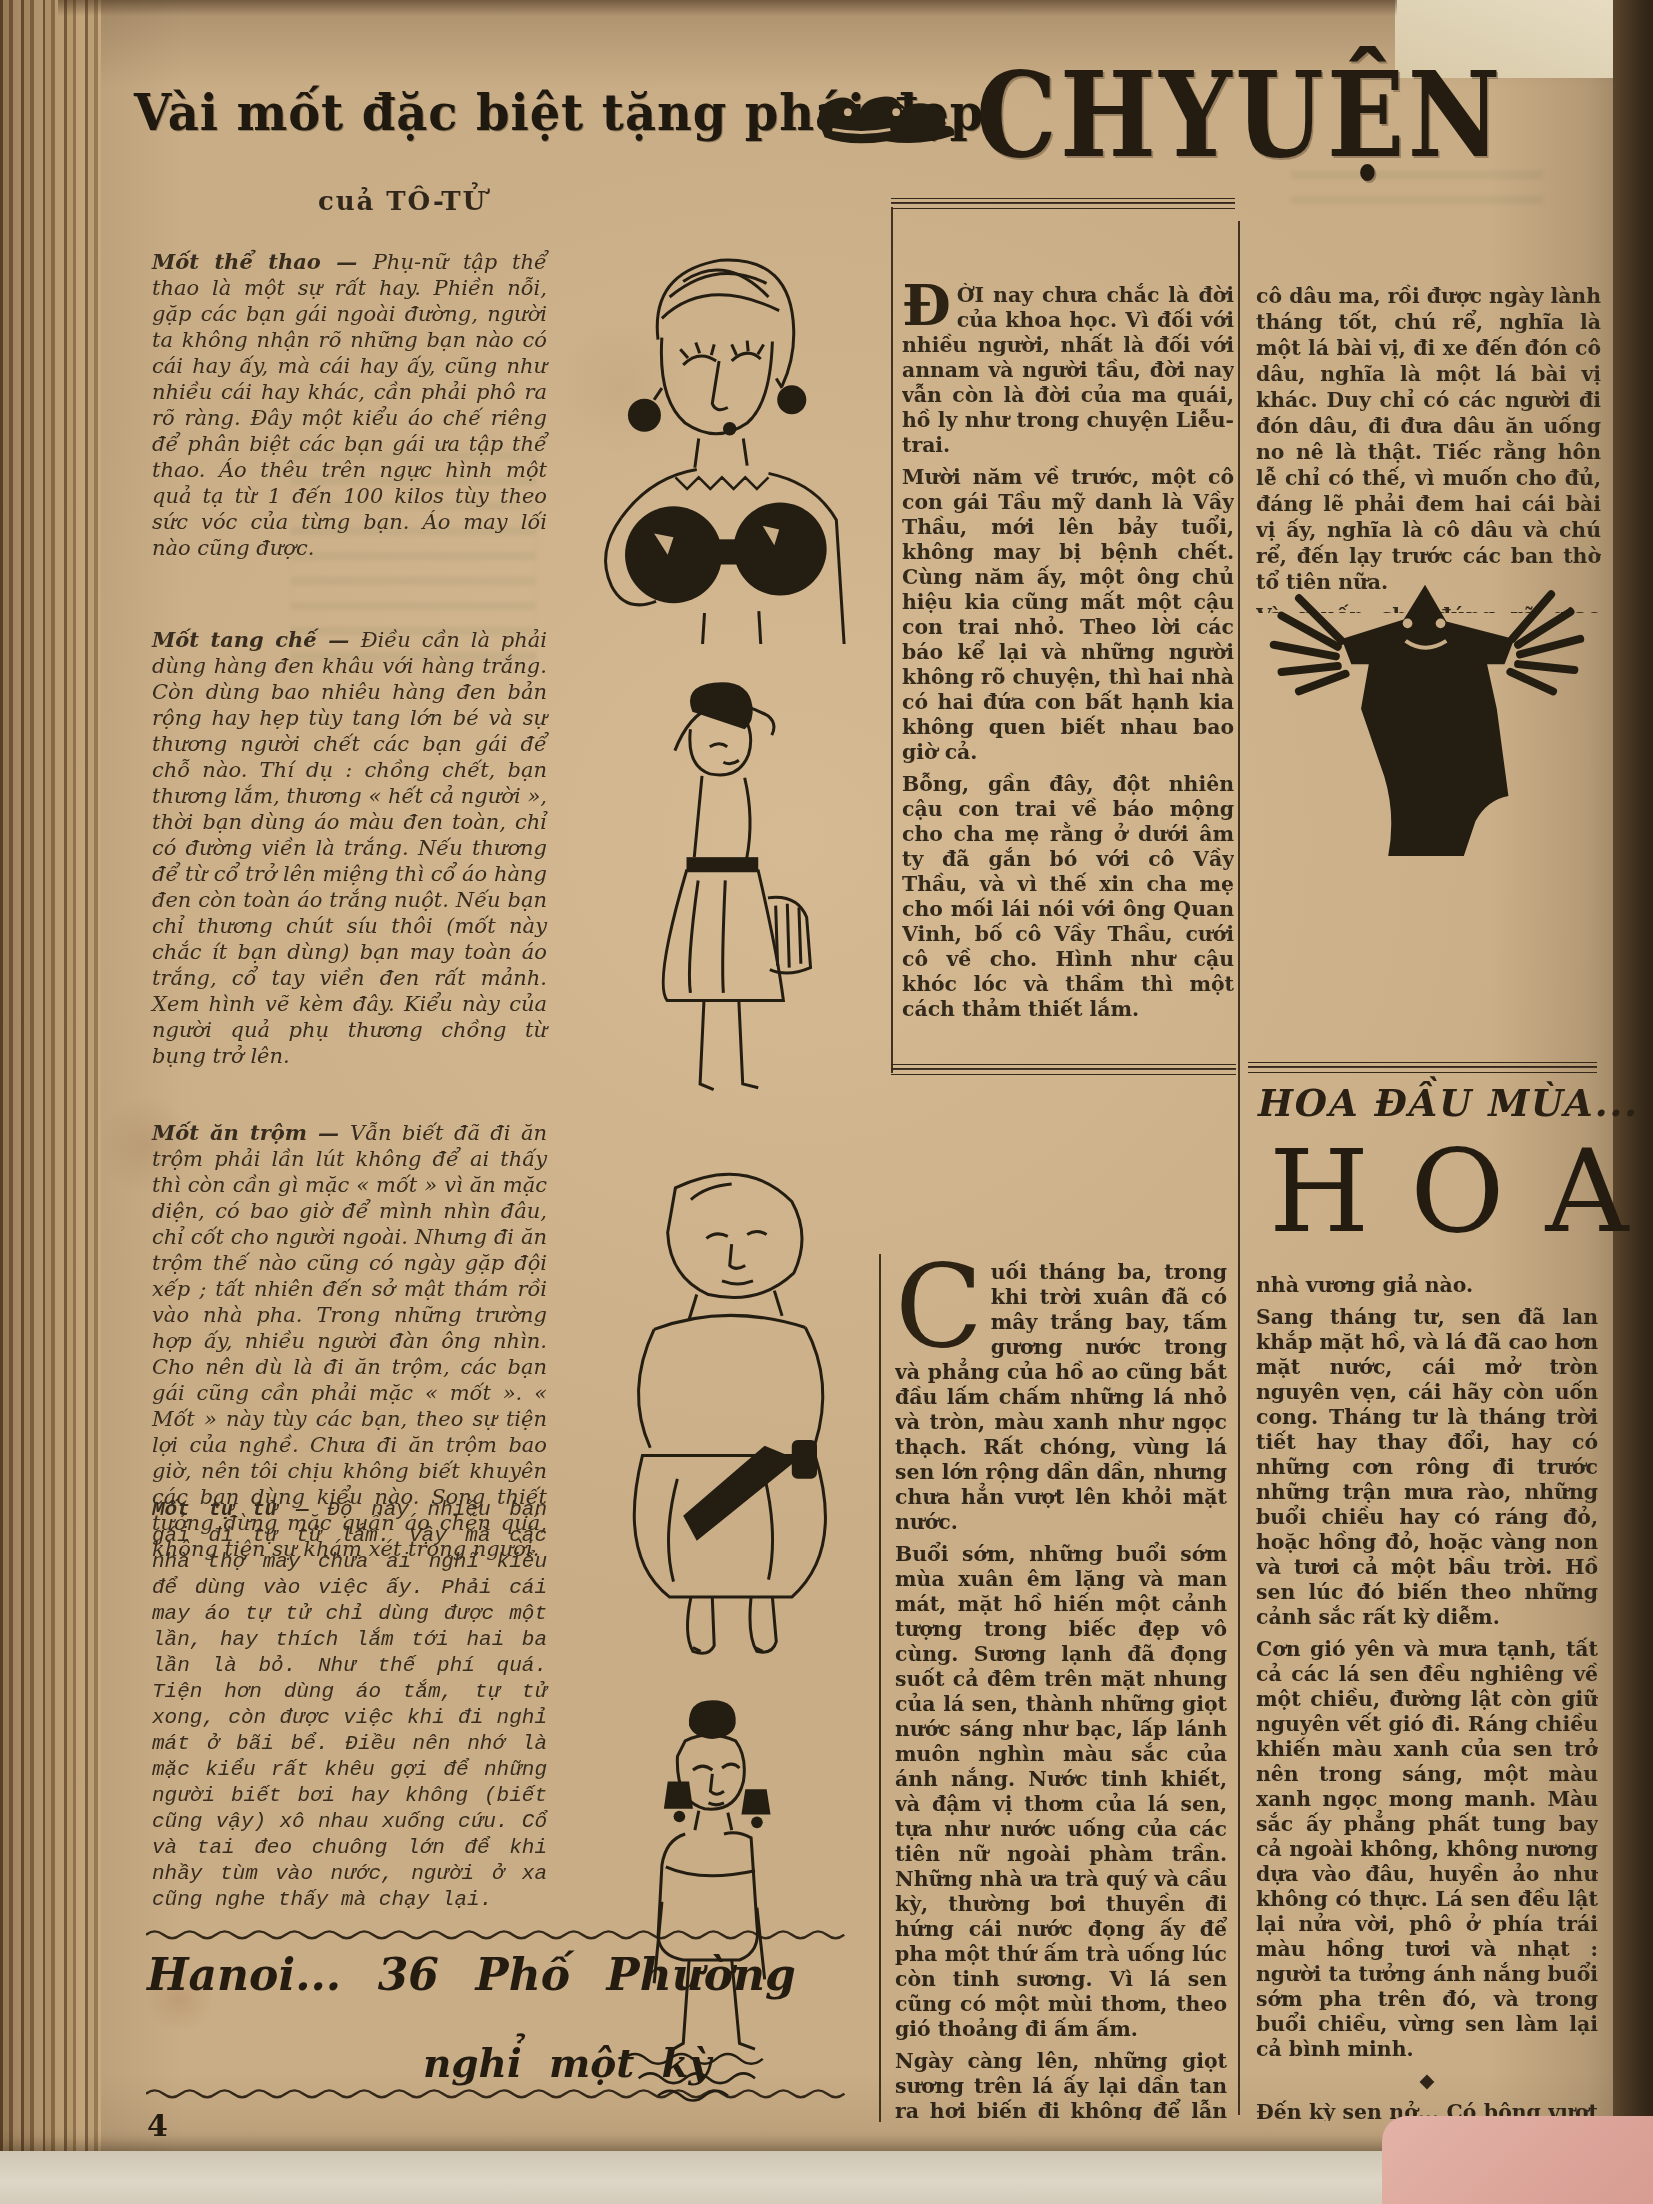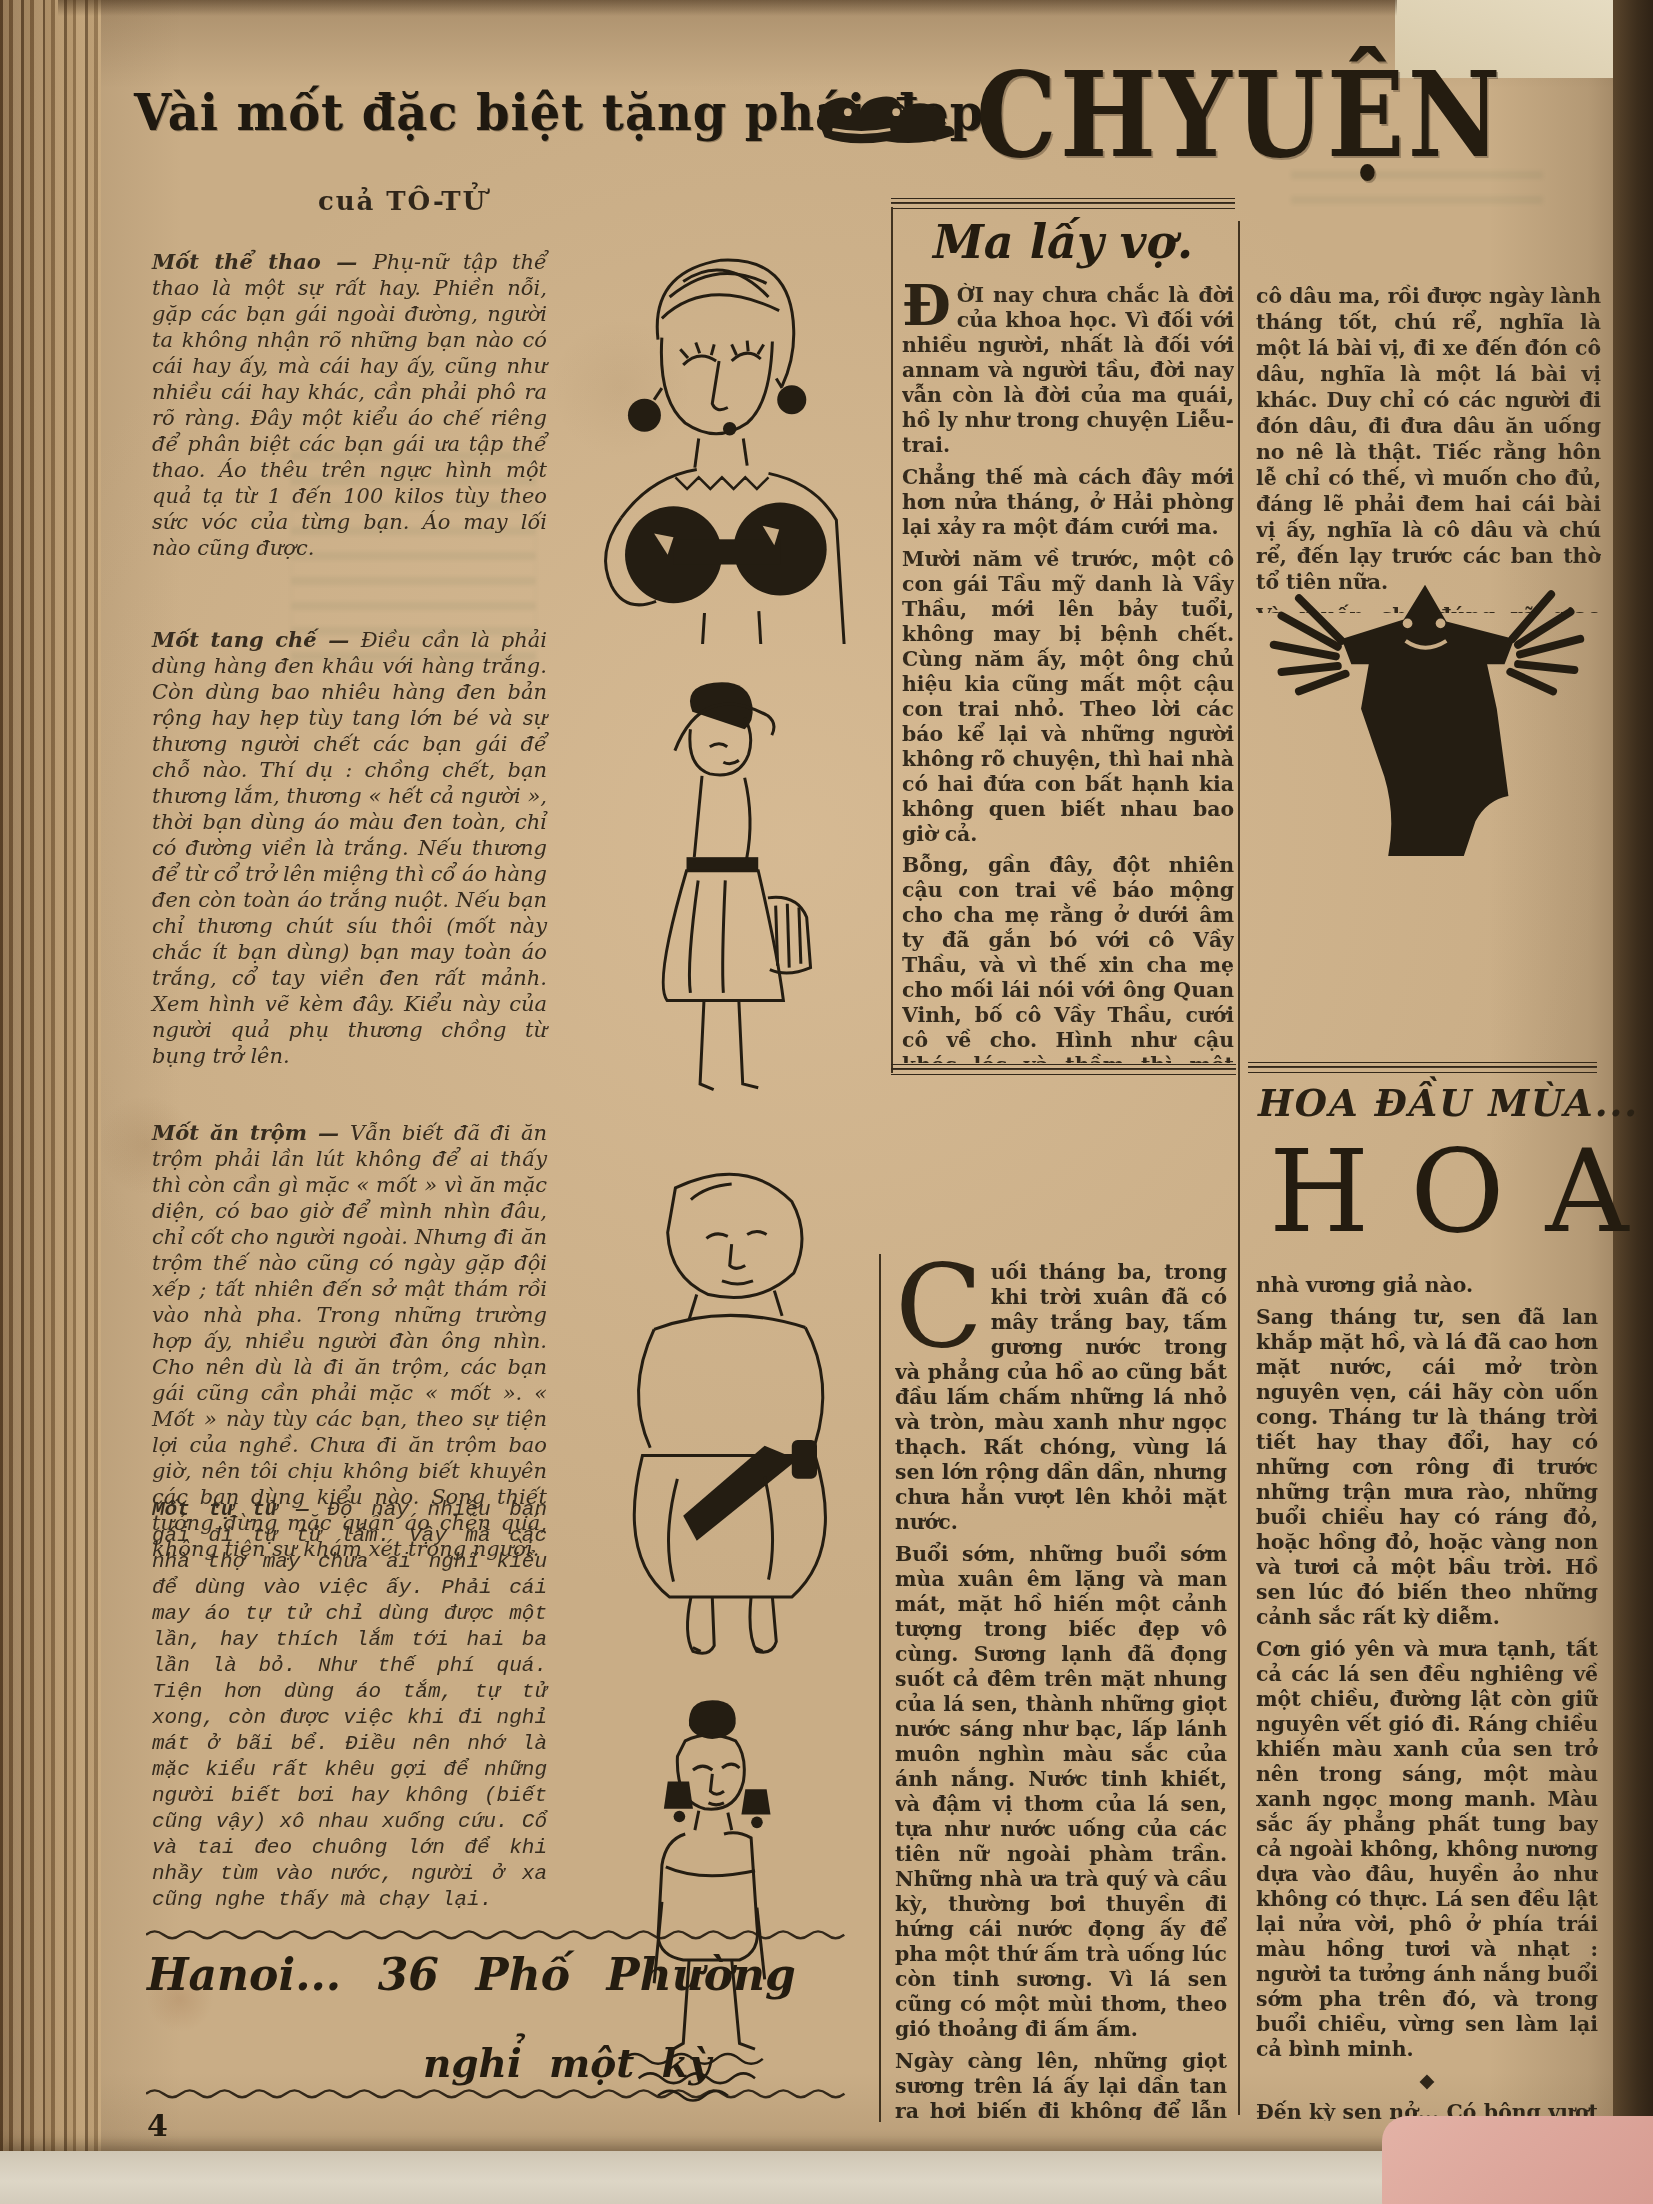--- a/index.html
+++ b/index.html
@@ -252,25 +252,23 @@
     <path d="M128,276 L122,362 L108,370"></path>
       <path d="M172,276 L180,362 L196,368"></path>
     <path d="M60,378 q12,-10 24,0 t24,0 t24,0 t24,0 t24,0 t24,0" stroke-width="2.5"></path>
     <path d="M76,398 q12,-10 24,0 t24,0 t24,0 t24,0 t24,0" stroke-width="2.5"></path>
     <path d="M96,416 q12,-10 24,0 t24,0 t24,0" stroke-width="2.5"></path>
   </svg>
 
   <div class="abs rule3" style="left:891px;top:198px;width:344px;"></div>
   <div class="abs vrule" style="left:891px;top:207px;height:866px;"></div>
 
-  <div class="abs ma-title" style="left:893px;top:215px;">Ma lấy vợ.</div>
 
   <div class="abs ma-box-text" style="left:902px;top:283px;height:780px;">
     <p><span class="dropcap" style="font-size:56px;line-height:45px;padding-right:5.8px;">Đ</span><span>ỜI nay chưa chắc là đời của khoa học. Vì đối với nhiều người, nhất là đối với annam và người tầu, đời nay vẫn còn là đời của ma quái, hồ ly như trong chuyện Liễu-trai.</span></p>
-    <p>Chẳng thế mà cách đây mới hơn nửa tháng, ở Hải phòng lại xảy ra một đám cưới ma.</p>
     <p>Mười năm về trước, một cô con gái Tầu mỹ danh là Vầy Thầu, mới lên bảy tuổi, không may bị bệnh chết. Cùng năm ấy, một ông chủ hiệu kia cũng mất một cậu con trai nhỏ. Theo lời các báo kể lại và những người không rõ chuyện, thì hai nhà có hai đứa con bất hạnh kia không quen biết nhau bao giờ cả.</p>
     <p>Bỗng, gần đây, đột nhiên cậu con trai về báo mộng cho cha mẹ rằng ở dưới âm ty đã gắn bó với cô Vầy Thầu, và vì thế xin cha mẹ cho mối lái nói với ông Quan Vinh, bố cô Vầy Thầu, cưới cô về cho. Hình như cậu khóc lóc và thầm thì một cách thảm thiết lắm.</p>
 
   </div>
 
   <div class="abs rule3" style="left:891px;top:1064px;width:345px;"></div>
 
   <div class="abs vrule" style="left:1238px;top:221px;height:1894px;"></div>
 
   <div class="abs col-right-text" style="left:1256px;top:239px;height:330px;overflow:hidden;margin-top:44px;">

